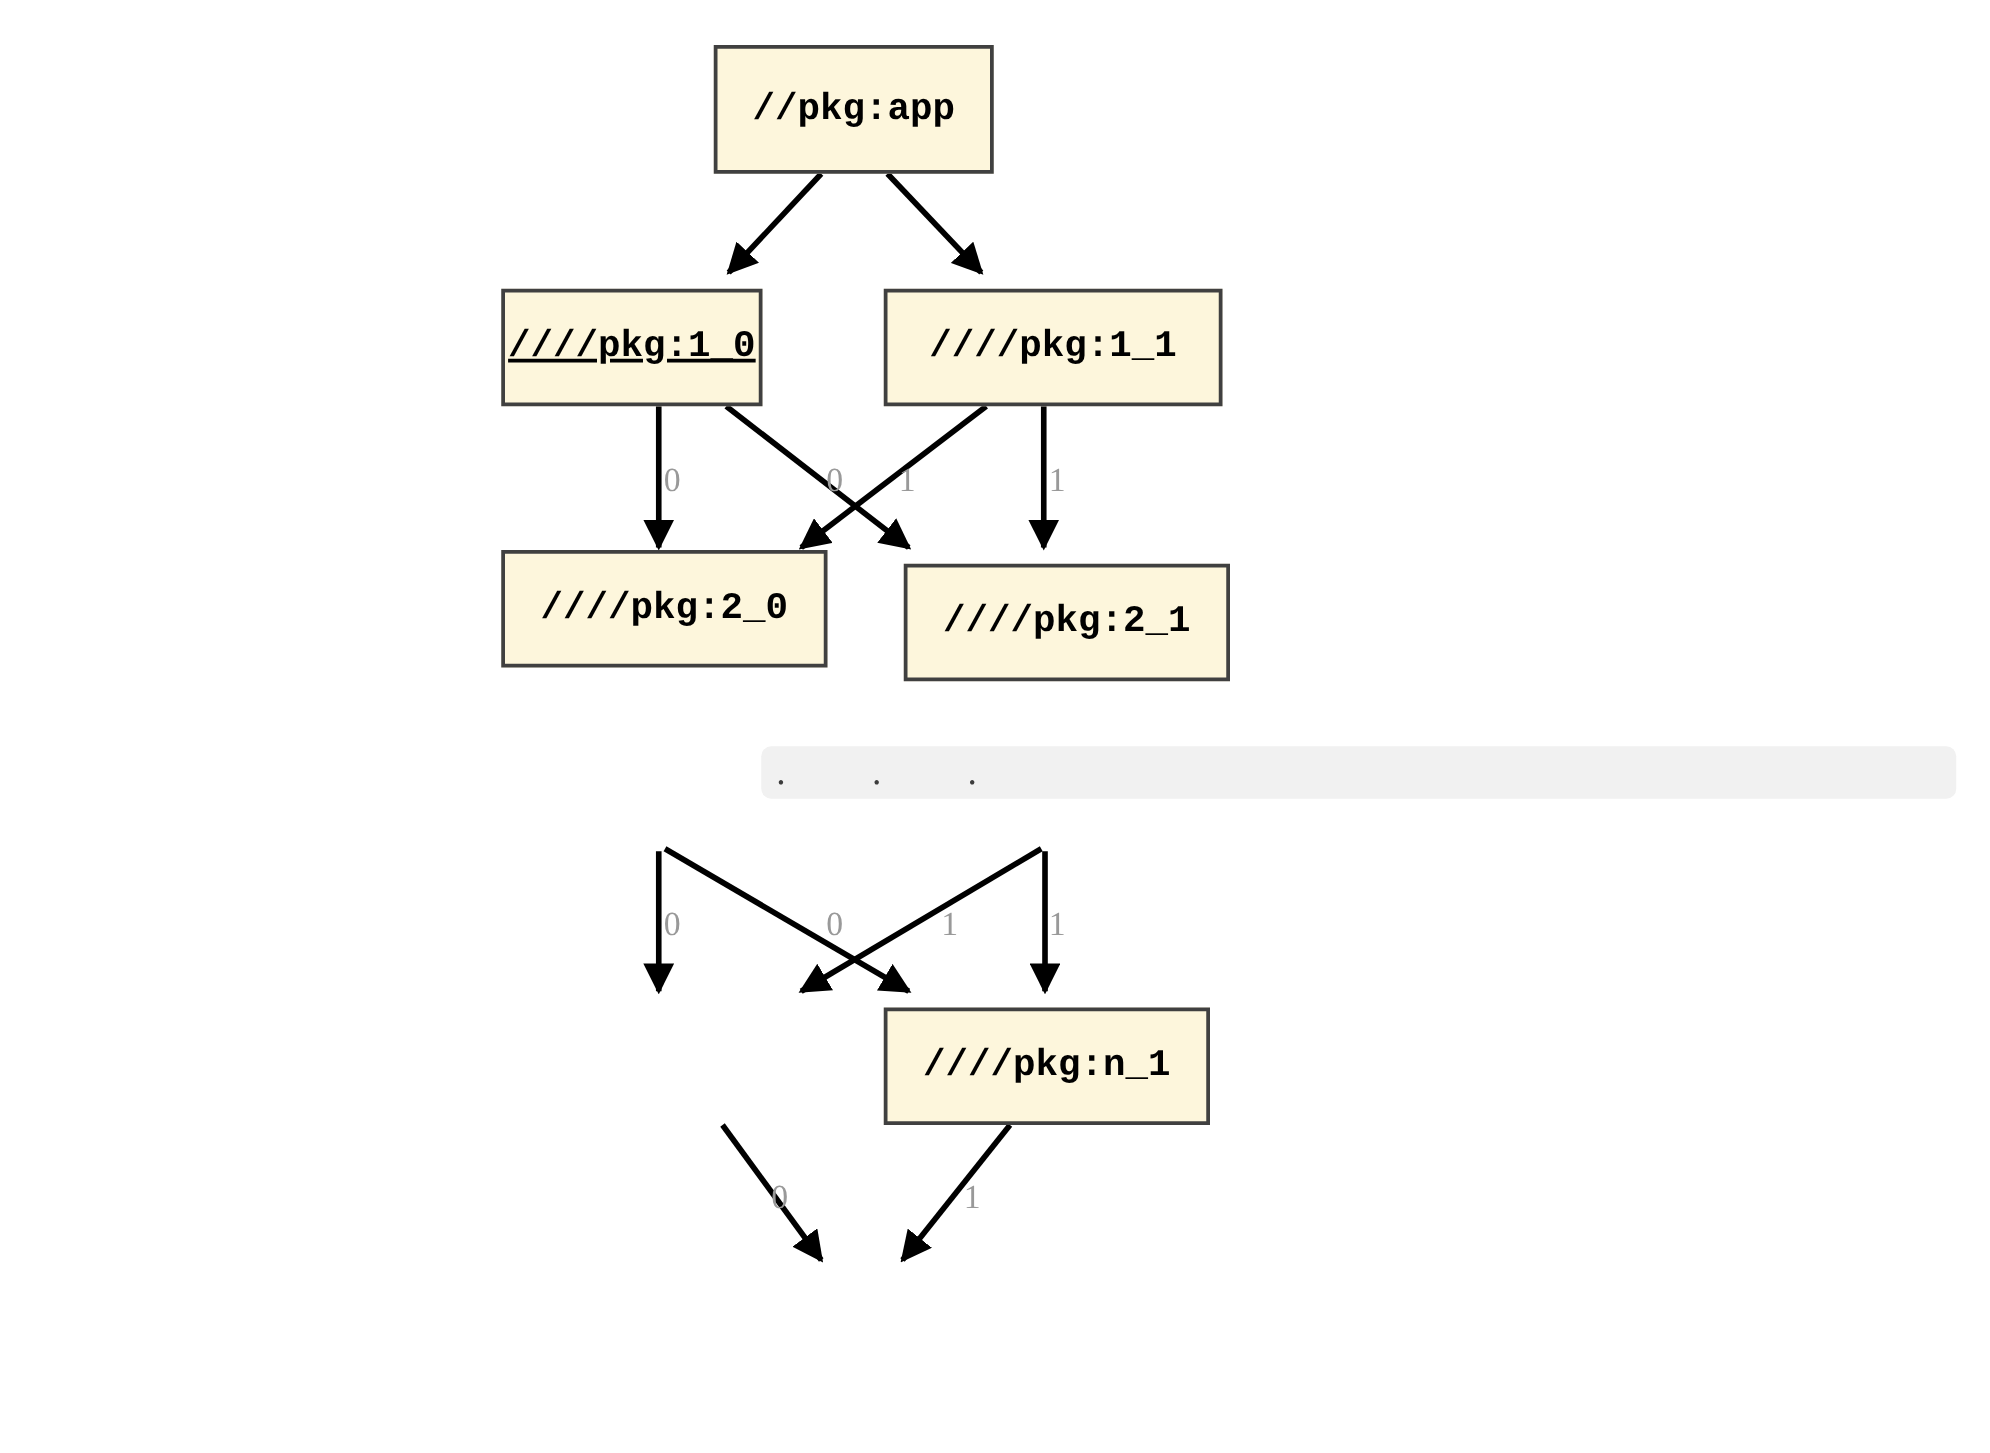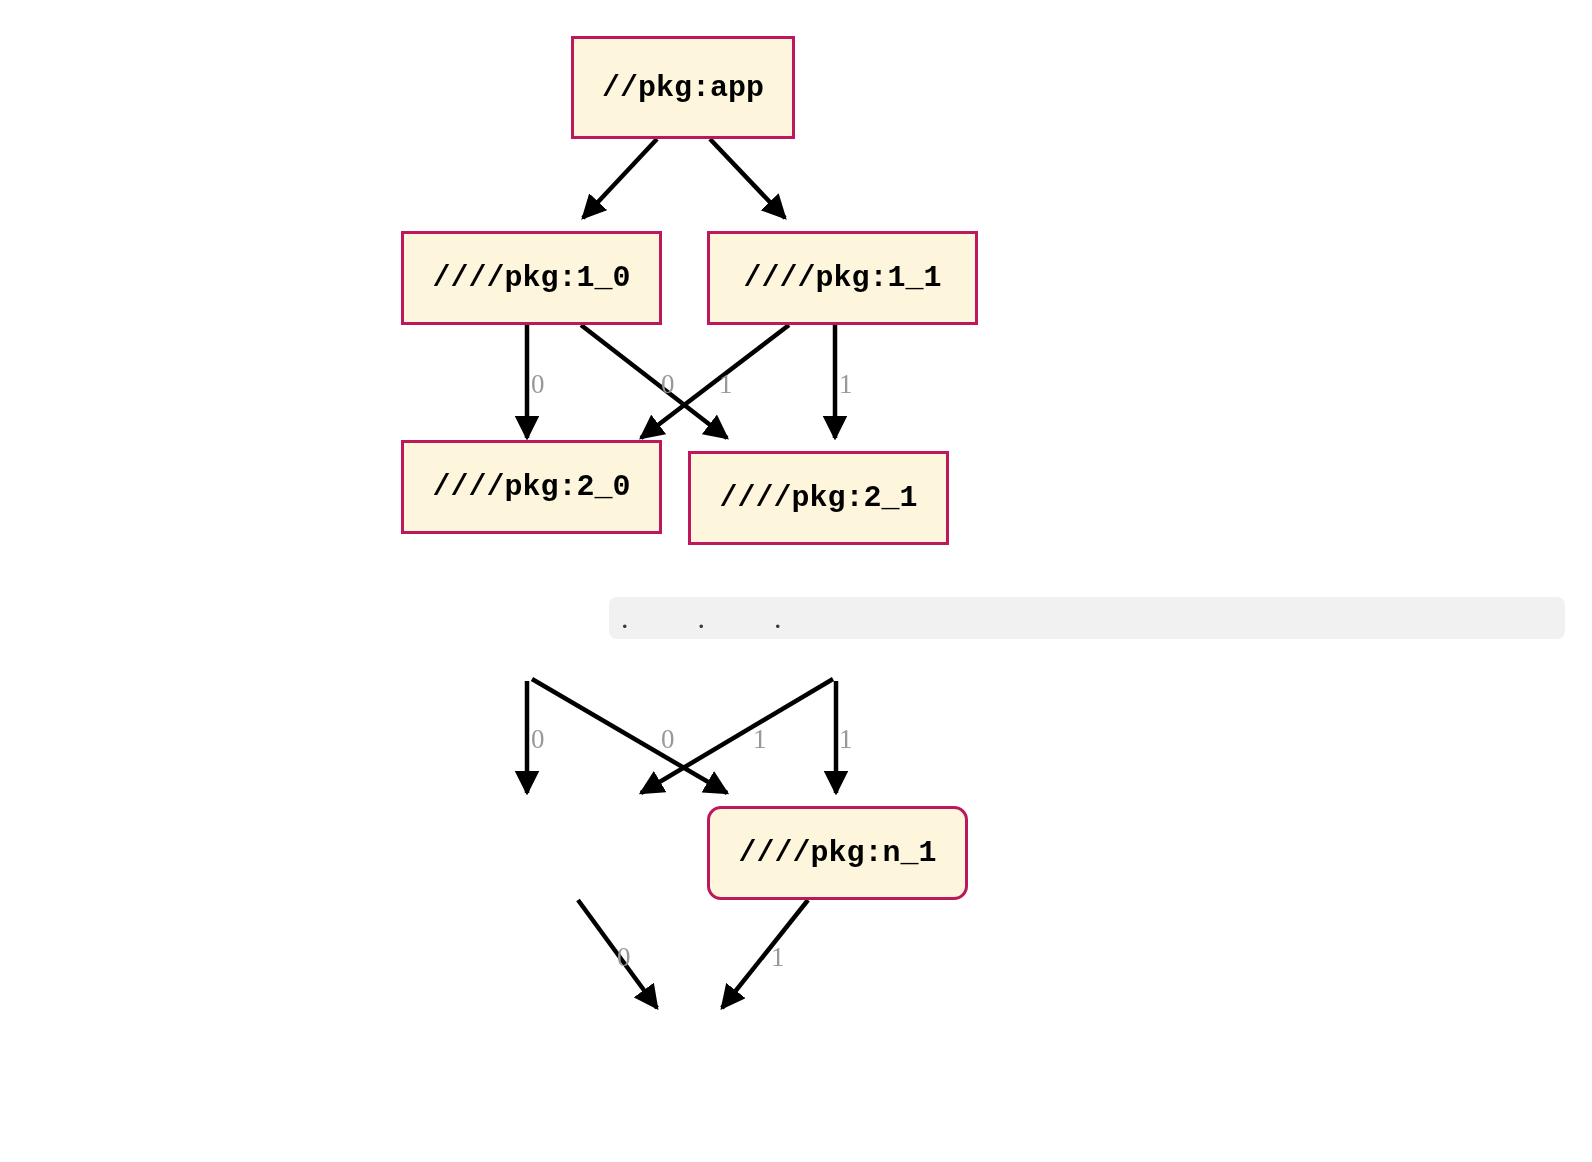--- a/index.html
+++ b/index.html
@@ -12,21 +12,21 @@
     width: 1592px;
     height: 1162px;
     background: #ffffff;
     overflow: hidden;
     font-family: "Liberation Mono", "DejaVu Sans Mono", monospace;
   }
   .node {
     position: absolute;
     box-sizing: border-box;
     background: #fdf6dc;
-    border: 3px solid #be185d;
+    border: 3px solid #404040;
     display: flex;
     align-items: center;
     justify-content: center;
     text-align: right;
   }
   .node-label {
     font-family: "Liberation Mono", "DejaVu Sans Mono", monospace;
     font-size: 30px;
     font-weight: 700;
     color: #000000;
@@ -122,38 +122,38 @@
 
     <g>
       <path d="M 808 900 L 722 1008" stroke="#000000" stroke-width="4.5" fill="none" marker-end="url(#arrow)"></path>
     </g>
   </svg>
 
   <div class="node" style="left:571px; top:36px; width:224px; height:103px;">
     <span class="node-label">//pkg:app</span>
   </div>
 
-  <div class="node" style="left:401px; top:231px; width:261px; height:94px;">
+  <div class="node" style="left:401px; top:231px; width:209px; height:94px;text-decoration:underline;">
     <span class="node-label">////pkg:1_0</span>
   </div>
 
   <div class="node" style="left:707px; top:231px; width:271px; height:94px;">
     <span class="node-label">////pkg:1_1</span>
   </div>
 
   <div class="node" style="left:401px; top:440px; width:261px; height:94px;">
     <span class="node-label">////pkg:2_0</span>
   </div>
 
-  <div class="node" style="left:688px; top:451px; width:261px; height:94px;">
+  <div class="node" style="left:723px; top:451px; width:261px; height:94px;">
     <span class="node-label">////pkg:2_1</span>
   </div>
 
 
-  <div class="node" style="left:707px; top:806px; width:261px; height:94px;border-radius:14px;">
+  <div class="node" style="left:707px; top:806px; width:261px; height:94px;">
     <span class="node-label">////pkg:n_1</span>
   </div>
 
 
   <span class="edge-label" style="left:531px; top:371px;">0</span>
   <span class="edge-label" style="left:661px; top:371px;">0</span>
   <span class="edge-label" style="left:719px; top:371px;">1</span>
   <span class="edge-label" style="left:839px; top:371px;">1</span>
 
   <span class="edge-label" style="left:531px; top:726px;">0</span>

